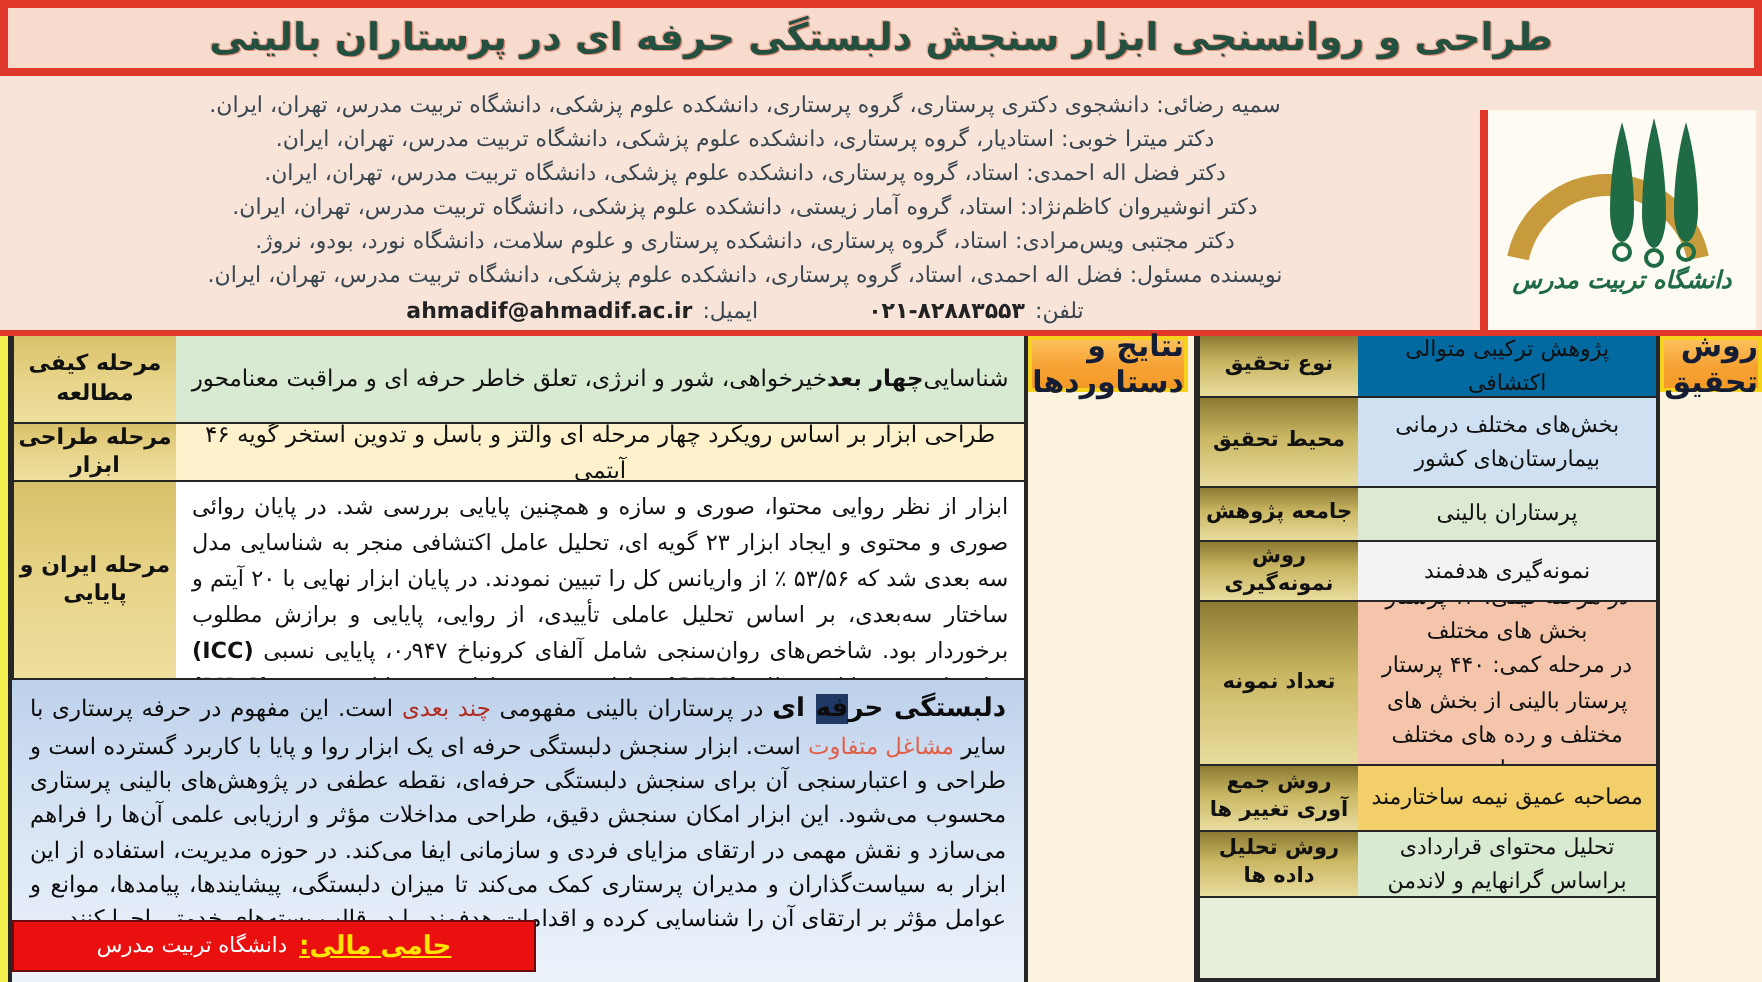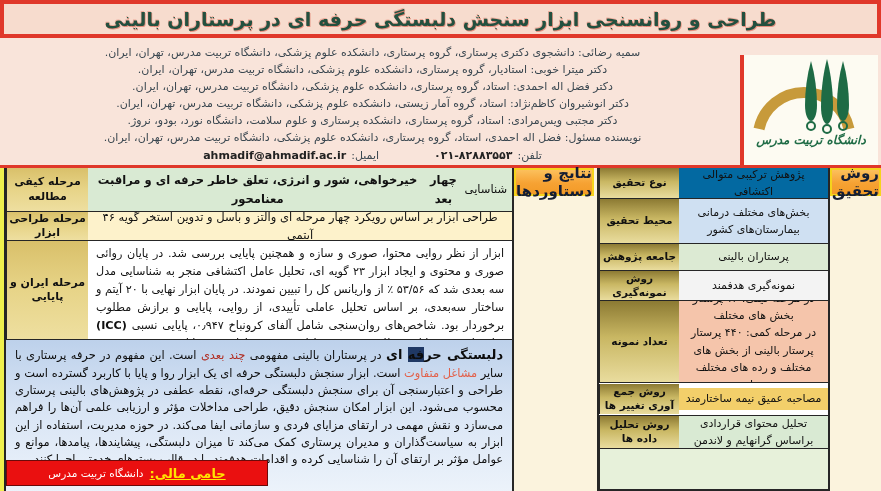--- a/index.html
+++ b/index.html
@@ -50,21 +50,21 @@
   .trow:last-child { border-bottom:none; }
   .tlabel {
     display:flex; align-items:center; justify-content:center; text-align:center;
     font-weight:bold; color:#111; border-left:1px solid #262626; padding:1px 2px; line-height:1.3;
   }
   .tvalue { flex:1; display:flex; align-items:center; justify-content:center; text-align:center; padding:2px 5px; color:#111; }
   
   .col-method .tlabel { flex:0 0 80px; font-size:10.5px; background:linear-gradient(180deg,#8c7a33 0%,#c9b763 45%,#e9dc9e 100%); }
   .col-method .tvalue { font-size:11px; white-space:pre-line; line-height:1.55; }
   .m0{height:31px;flex:0 0 31px;} .m1{height:45px;flex:0 0 45px;} .m2{height:27px;flex:0 0 27px;}
-  .m3{height:30px;flex:0 0 30px;} .m4{height:82px;flex:0 0 82px;} .m5{height:33px;flex:0 0 33px;align-items:center;}
+  .m3{height:30px;flex:0 0 30px;} .m4{height:82px;flex:0 0 82px;} .m5{height:33px;flex:0 0 33px;}
   .m6{height:33px;flex:0 0 33px;} .m7{flex:1;}
   
   .col-results .tlabel { flex:0 0 82px; font-size:11px; background:linear-gradient(180deg,#d9c06a 0%,#e7d488 50%,#eedfa0 100%); }
   .r0{height:44px;flex:0 0 44px;} .r1{height:29px;flex:0 0 29px;} .r2{height:99px;flex:0 0 99px;}
   .r0 .tvalue, .r1 .tvalue { font-size:11.5px; line-height:1.6; }
   .r2 .tvalue { font-size:11.2px; text-align:justify; line-height:1.6; align-items:flex-start; padding:4px 8px; display:block; }
   
   .intro {
     position:relative; flex:1; background:linear-gradient(180deg,#bdd1eb 0%,#d9e5f5 45%,#eef4fb 100%);
     padding:5px 9px 30px 9px; font-size:11.4px; line-height:1.52; text-align:justify; color:#0c0c0c;
@@ -122,21 +122,21 @@
 
   <div class="col col-results">
     <div class="section-header">
       <span>نتایج و دستاوردها</span>
     </div>
     <div class="tbl">
       <div class="trow r0">
         <div class="tvalue" style="background: rgb(217, 234, 211);">
             <span>شناسایی </span>
             <span style="font-weight: bold;">چهار بعد</span>
-            <span style="font-weight: bold;">خیرخواهی، شور و انرژی، تعلق خاطر حرفه ای و مراقبت معنامحور</span>
+            <span style="font-weight: normal;">خیرخواهی، شور و انرژی، تعلق خاطر حرفه ای و مراقبت معنامحور</span>
           </div>
         <div class="tlabel">مرحله کیفی مطالعه</div>
       </div>
       <div class="trow r1">
         <div class="tvalue" style="background: rgb(253, 242, 203);">
             <span>طراحی ابزار بر اساس رویکرد چهار مرحله ای والتز و باسل و تدوین استخر گویه ۴۶ آیتمی</span>
           </div>
         <div class="tlabel">مرحله طراحی ابزار</div>
       </div>
       <div class="trow r2">

